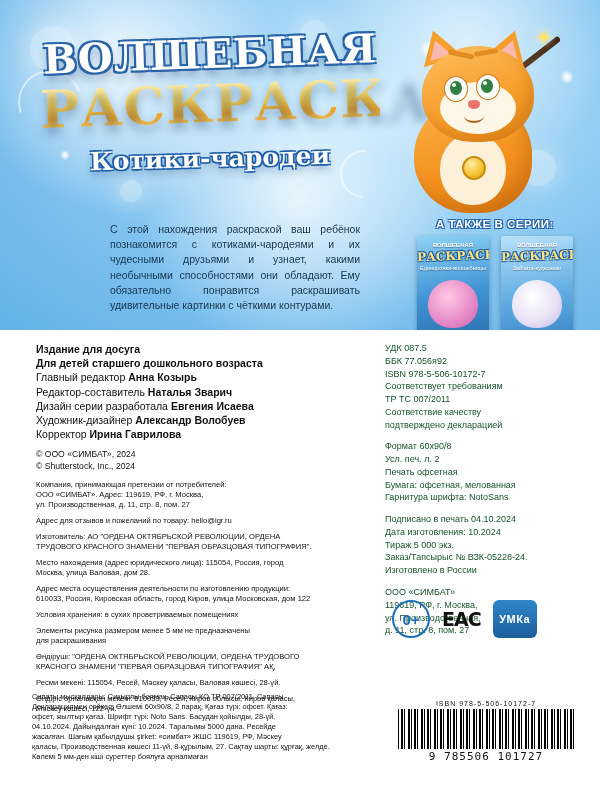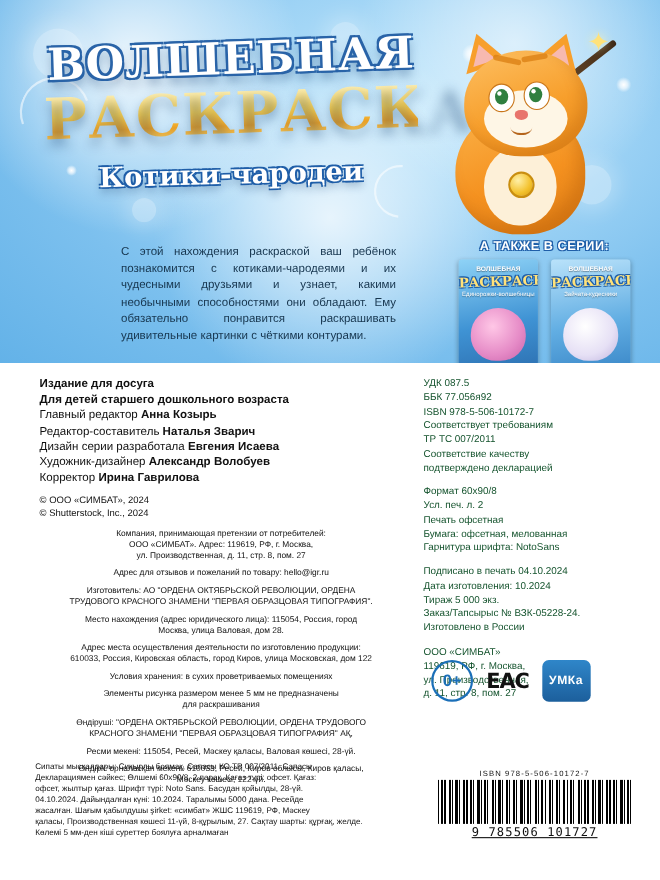--- a/index.html
+++ b/index.html
@@ -323,21 +323,21 @@
     font-size: 10.5px;
     line-height: 1.35;
   }
   .imprint .bold { font-weight: bold; }
   .imprint .spacer { height: 8px; }
   .imprint .small {
     font-size: 7.6px;
     line-height: 1.32;
     color: #111111;
   }
-  .imprint .small-blk { margin-bottom: 6px; text-align: center; }
+  .imprint .small-blk { margin-bottom: 6px; }
 
   .right-col {
     position: absolute;
     left: 385px;
     top: 342px;
     width: 195px;
     color: #14532d;
   }
   .right-col .line {
     font-size: 9px;
@@ -410,21 +410,20 @@
       #000 10px, #000 12px, #fff 12px, #fff 13px
     );
   }
   .barcode-num {
     font-family: "DejaVu Sans Mono", monospace;
     font-size: 11px;
     letter-spacing: 1px;
     text-align: center;
     margin-top: 1px;
     color: #111;
-    text-decoration: underline;
   }
 
   
   .kz-block {
     position: absolute;
     left: 32px;
     top: 692px;
     width: 330px;
     font-size: 7.4px;
     line-height: 1.34;

